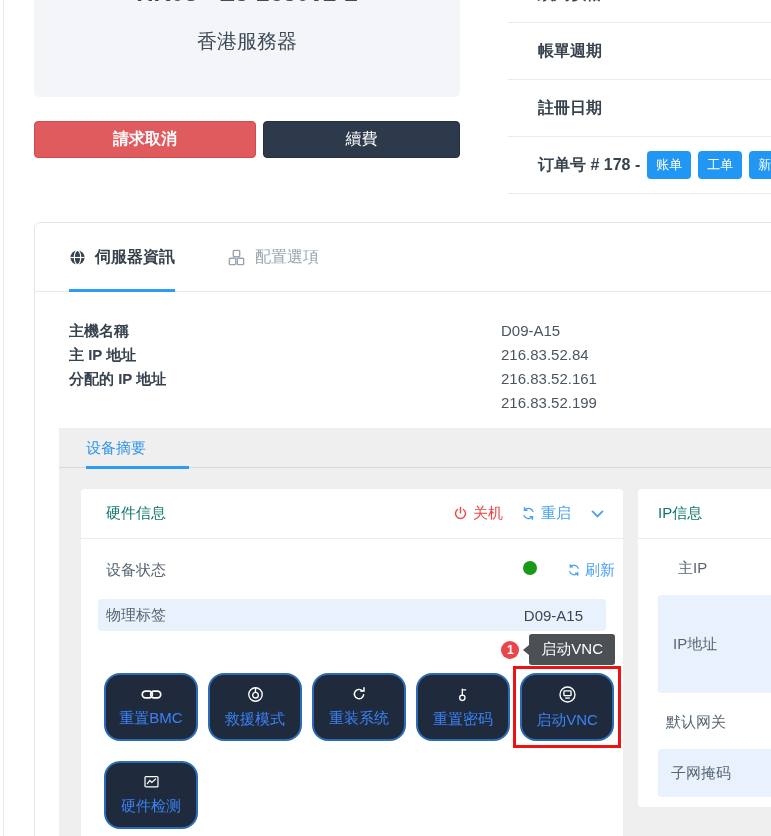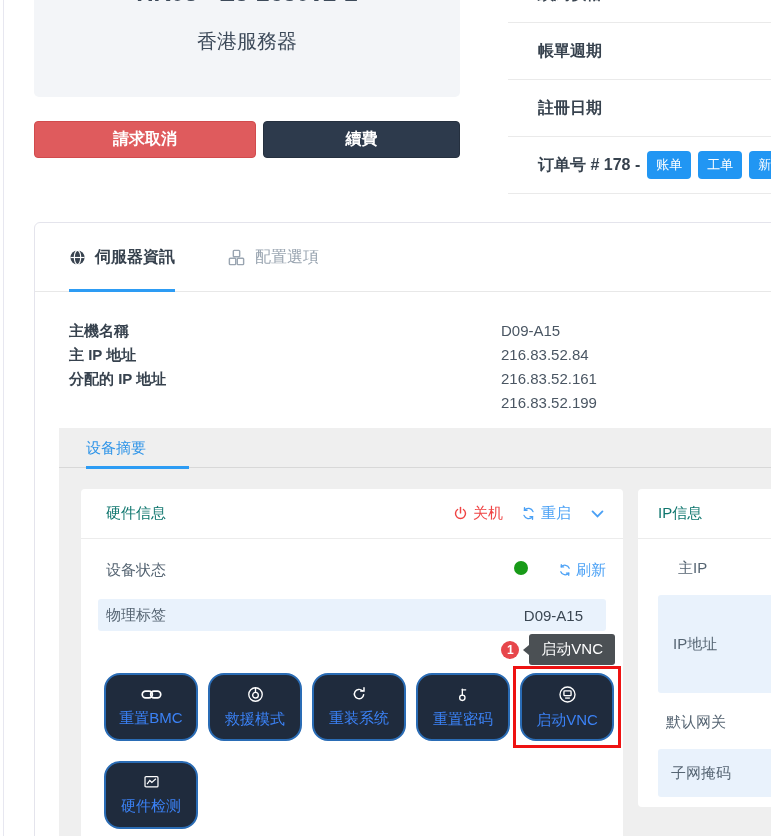--- a/index.html
+++ b/index.html
@@ -22,21 +22,21 @@
 
   .btn-cancel {
     position: absolute; left: 34px; top: 121px; width: 222px; height: 37px;
     background: #df5b5d; border: 1px solid #d14b4d; border-radius: 4px;
     color: #ffffff; font-size: 16px; font-weight: bold;
     display: flex; align-items: center; justify-content: center; cursor: pointer;
   }
   .btn-renew {
     position: absolute; left: 263px; top: 121px; width: 197px; height: 37px;
     background: #2d3a4c; border: 1px solid #25303f; border-radius: 4px;
-    color: #fff; font-size: 16px; font-weight: bold;
+    color: #fff; font-size: 16px; font-weight: normal;
     display: flex; align-items: center; justify-content: center; cursor: pointer;
   }
 
   
   .details { position: absolute; left: 508px; top: -34px; width: 330px; }
   .detail-row {
     height: 57px; border-bottom: 1px solid #eaeaea;
     display: flex; align-items: center; padding-left: 30px;
     font-size: 16px; font-weight: bold; color: #37424e;
   }
@@ -89,21 +89,21 @@
   }
   .card-title { font-size: 15px; color: #0f766e; flex: 1; }
   .header-actions { display: flex; align-items: center; gap: 18px; }
   .action-link { display: flex; align-items: center; gap: 5px; font-size: 15px; cursor: pointer; }
   .action-shutdown { color: #ef4444; }
   .action-reboot { color: #4aa0f5; text-align: center; }
   .chevron { color: #4aa0f5; cursor: pointer; display: flex; }
 
   .status-row {
     margin-top: 8px; height: 46px; display: flex; align-items: center;
-    padding: 0 17px 0 25px; font-size: 15px; color: #566573;
+    padding: 0 8px 0 25px; font-size: 15px; color: #566573;
   }
   .status-right { margin-left: auto; display: flex; gap: 30px; }
   .green-dot { width: 14px; height: 14px; border-radius: 50%; background: #189a18; }
   .refresh-link { display: flex; align-items: center; gap: 4px; color: #4aa0f5; font-size: 15px; cursor: pointer; }
 
   .tag-row {
     margin: 6px 17px 0; height: 32px; background: #e9f2fc; border-radius: 3px;
     display: flex; align-items: center; padding: 0 23px 0 8px;
     font-size: 15px; color: #566573;
   }

